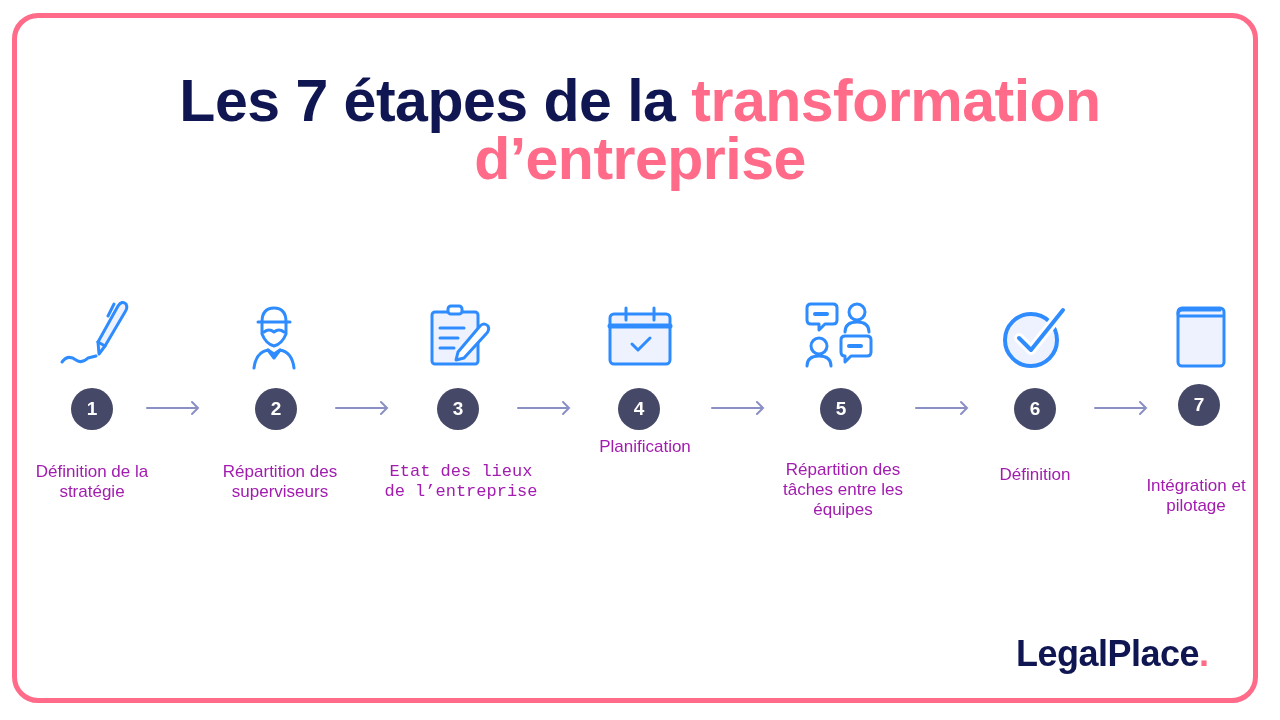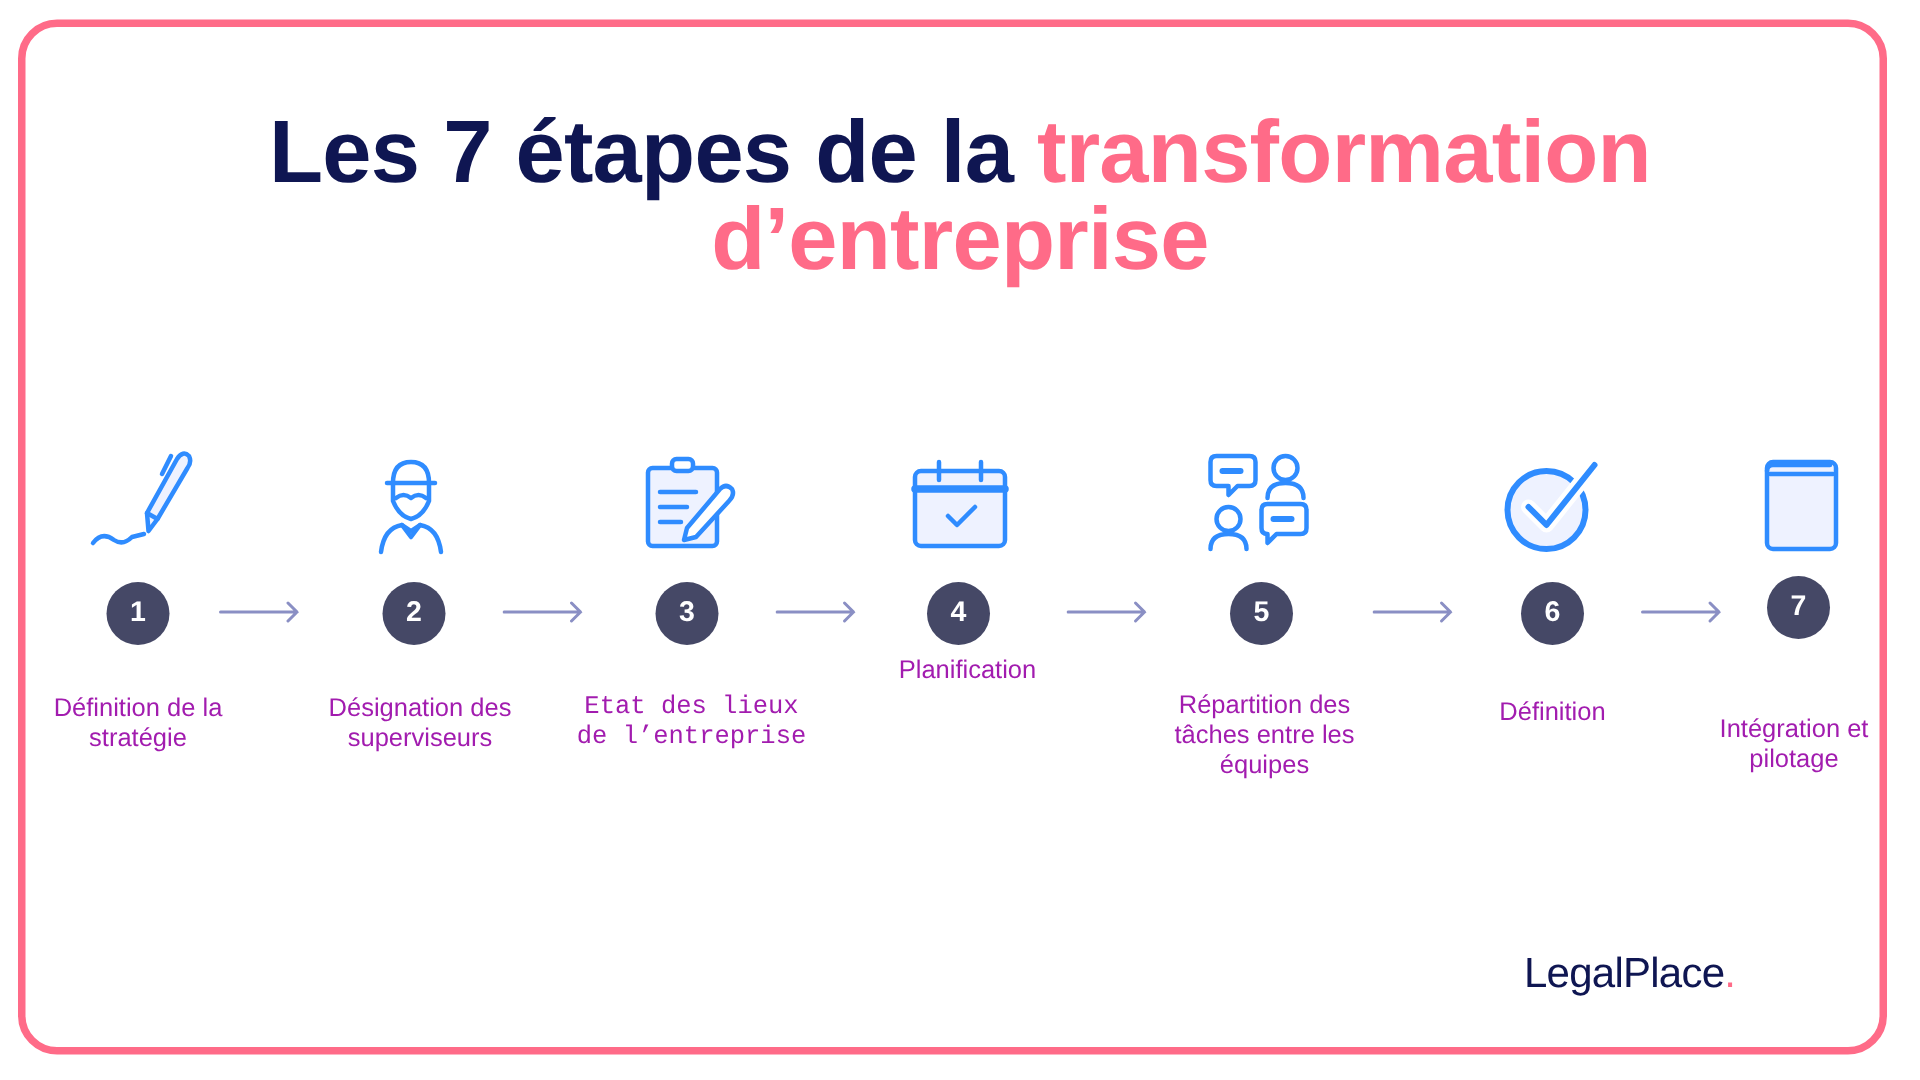--- a/index.html
+++ b/index.html
@@ -12,21 +12,21 @@
   .title .accent { color:#ff6b88; }
   .step-icon { position:absolute; top:296px; width:80px; height:80px; margin-left:-40px; }
   .step-icon svg { width:80px; height:80px; }
   .num { position:absolute; top:388px; width:42px; height:42px; margin-left:-21px; border-radius:50%;
          background:#454866; color:#ffffff; font-weight:bold; font-size:19px;
          display:flex; align-items:center; justify-content:center; }
   .arrow { position:absolute; top:400px; height:16px; }
   .arrow svg { display:block; }
   .label { position:absolute; width:170px; margin-left:-85px; text-align:center;
            font-size:17px; line-height:20px; color:#a21caf; }
-  .logo { position:absolute; left:1016px; top:633px; font-weight:normal; font-size:28px;
+  .logo { position:absolute; left:1016px; top:633px; font-weight:bold; font-size:36px;
           color:#0f1652; letter-spacing:-0.5px; }
   .logo .dot { color:#ff6b88; }
 </style>
 </head>
 <body>
 
 <div class="frame"></div>
 
 <div class="title">
   <span>Les 7 étapes de la </span><span class="accent">transformation</span><br>
@@ -133,20 +133,20 @@
       <path d="M1 8 L52 8 M46 2 L52 8 L46 14"></path>
     </svg>
 </div>
 <div class="arrow" style="left:1094px;">
   <svg width="54" height="16" viewBox="0 0 54 16" fill="none" stroke="#8a8fc4" stroke-width="2" stroke-linecap="round">
       <path d="M1 8 L52 8 M46 2 L52 8 L46 14"></path>
     </svg>
 </div>
 
 <div class="label" style="left:92px; top:462px; width:150px; margin-left:-75px;">Définition de la stratégie</div>
-<div class="label" style="left:280px; top:462px; width:150px; margin-left:-75px;">Désignation des superviseurs</div>
+<div class="label" style="left:280px; top:462px; width:150px; margin-left:-75px;">Répartition des superviseurs</div>
 <div class="label" style="left:461px; top:462px; width:160px; margin-left:-80px;font-family:Liberation Mono, monospace;">Etat des lieux de l’entreprise</div>
 <div class="label" style="left:645px; top:437px;">Planification</div>
 <div class="label" style="left:843px; top:460px; width:150px; margin-left:-75px;text-align:center;">Répartition des tâches entre les équipes</div>
 <div class="label" style="left:1035px; top:465px;">Définition</div>
 <div class="label" style="left:1196px; top:476px; width:110px; margin-left:-55px;">Intégration et pilotage</div>
 
 <div class="logo"><span>LegalPlace</span><span class="dot">.</span></div>
 
 </body></html>

